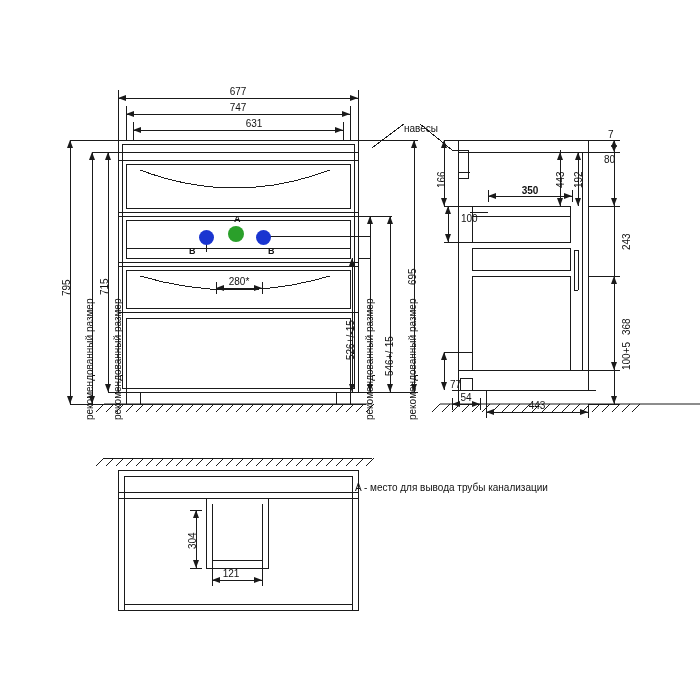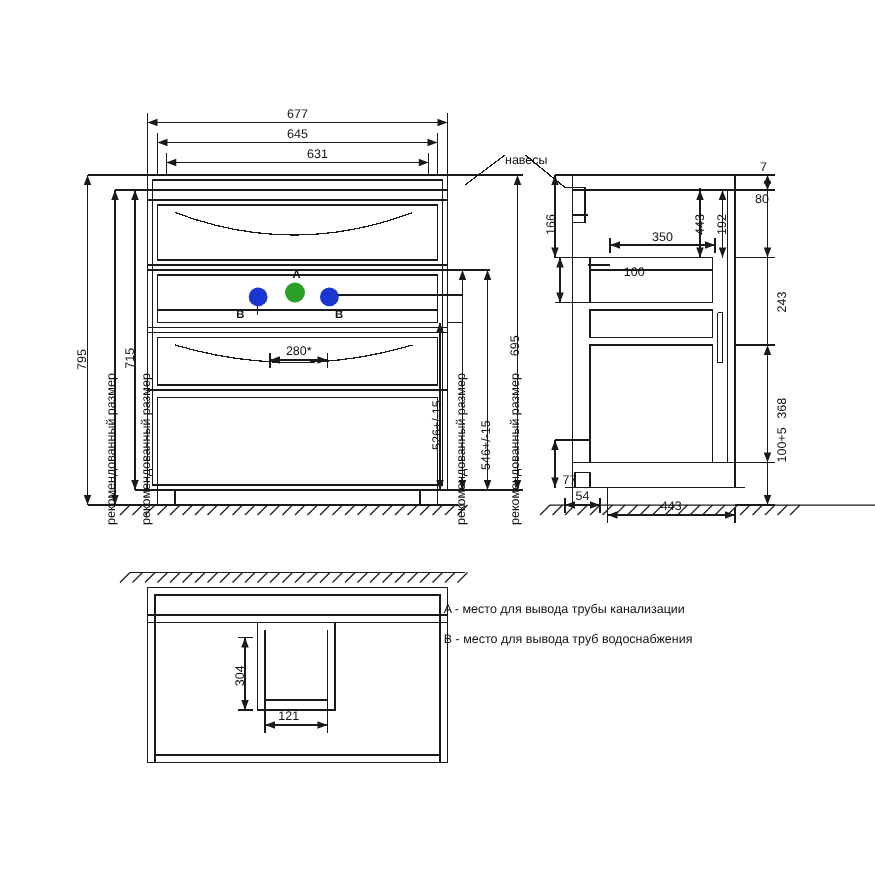--- a/index.html
+++ b/index.html
@@ -310,51 +310,50 @@
   </svg>
 
   <div class="dot" style="left:228px;top:226px;width:16px;height:16px;background:#2aa02a;"></div>
   <div class="dot" style="left:199px;top:230px;width:15px;height:15px;background:#1a35d0;"></div>
   <div class="dot" style="left:256px;top:230px;width:15px;height:15px;background:#1a35d0;"></div>
   <div class="dotlbl" style="left:234px;top:214px;">A</div>
   <div class="dotlbl" style="left:189px;top:246px;">B</div>
   <div class="dotlbl" style="left:268px;top:246px;">B</div>
 
   <div class="lbl c" style="left:238px;top:87px;">677</div>
-  <div class="lbl c" style="left:238px;top:103px;">645</div>
+  <div class="lbl c" style="left:238px;top:103px;">747</div>
   <div class="lbl c" style="left:254px;top:119px;text-align:center;">631</div>
   <div class="lbl c" style="left:239px;top:277px;">280*</div>
 
   <div class="vert" style="left:62px;top:296px;">795</div>
   <div class="vert" style="left:85px;top:420px;">рекомендованный размер</div>
   <div class="vert" style="left:100px;top:295px;">715</div>
   <div class="vert" style="left:113px;top:420px;">рекомендованный размер</div>
 
   <div class="vert" style="left:346px;top:360px;">526+/-15</div>
   <div class="vert" style="left:365px;top:420px;">рекомендованный размер</div>
   <div class="vert" style="left:385px;top:376px;">546+/-15</div>
   <div class="vert" style="left:408px;top:420px;">рекомендованный размер</div>
   <div class="vert" style="left:408px;top:285px;">695</div>
 
   <div class="lbl" style="left:404px;top:112px;margin-top:12px;">навесы</div>
 
   <div class="vert" style="left:437px;top:188px;">166</div>
-  <div class="lbl" style="left:499px;top:214px;">100</div>
-  <div class="lbl c" style="left:530px;top:186px;">350</div>
+  <div class="lbl" style="left:461px;top:214px;">100</div>
+  <div class="lbl c" style="left:530px;top:186px;font-weight:bold;">350</div>
   <div class="vert" style="left:556px;top:188px;">443</div>
   <div class="vert" style="left:574px;top:188px;">192</div>
   <div class="lbl" style="left:450px;top:345px;margin-top:35px;">77</div>
   <div class="lbl c" style="left:466px;top:393px;">54</div>
   <div class="lbl c" style="left:537px;top:401px;">443</div>
 
   <div class="lbl" style="left:608px;top:130px;">7</div>
   <div class="lbl" style="left:604px;top:155px;text-align:right;">80</div>
   <div class="vert" style="left:622px;top:250px;">243</div>
   <div class="vert" style="left:622px;top:335px;">368</div>
   <div class="vert" style="left:622px;top:370px;">100+5</div>
 
   <div class="vert" style="left:188px;top:549px;">304</div>
   <div class="lbl c" style="left:231px;top:569px;">121</div>
 
   <div class="legend" style="left:355px;top:482px;">A - место для вывода трубы канализации</div>
-  <div class="legend" style="left:355px;top:506px;">B - место для вывода труб водоснабжения</div>
 
 </div>
 
 </body></html>

